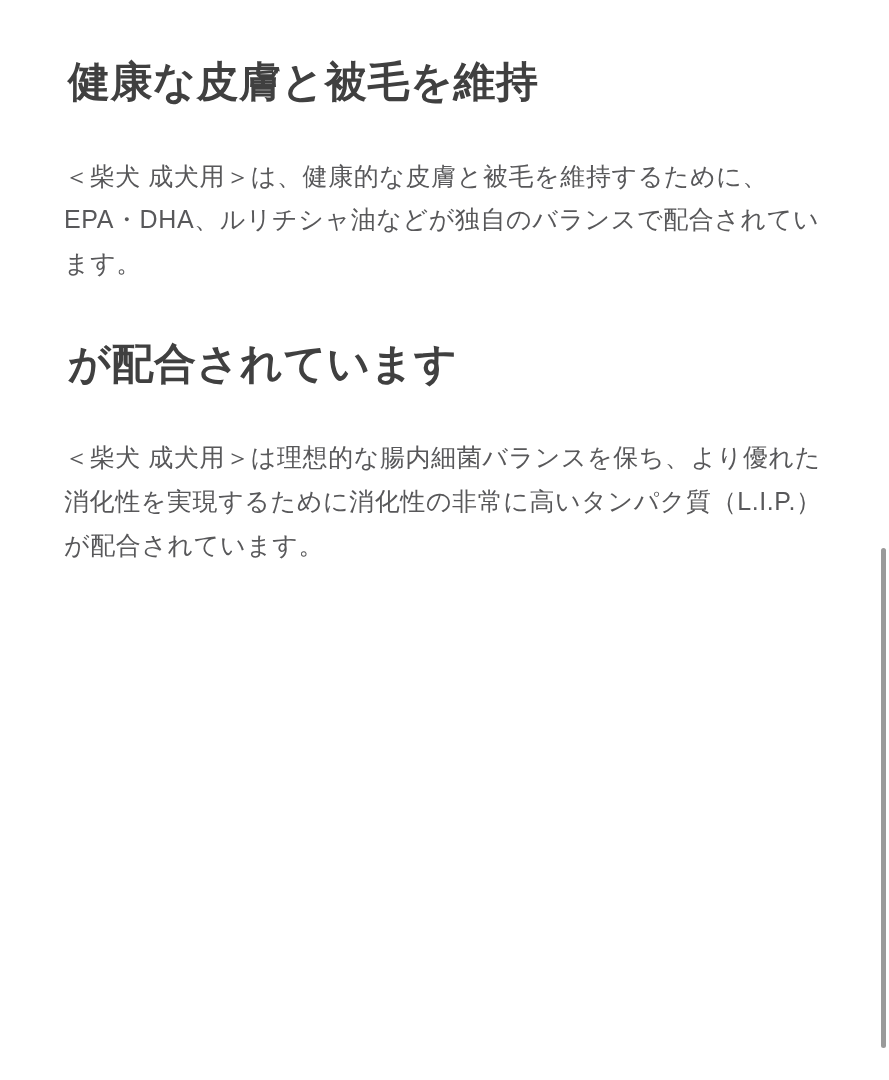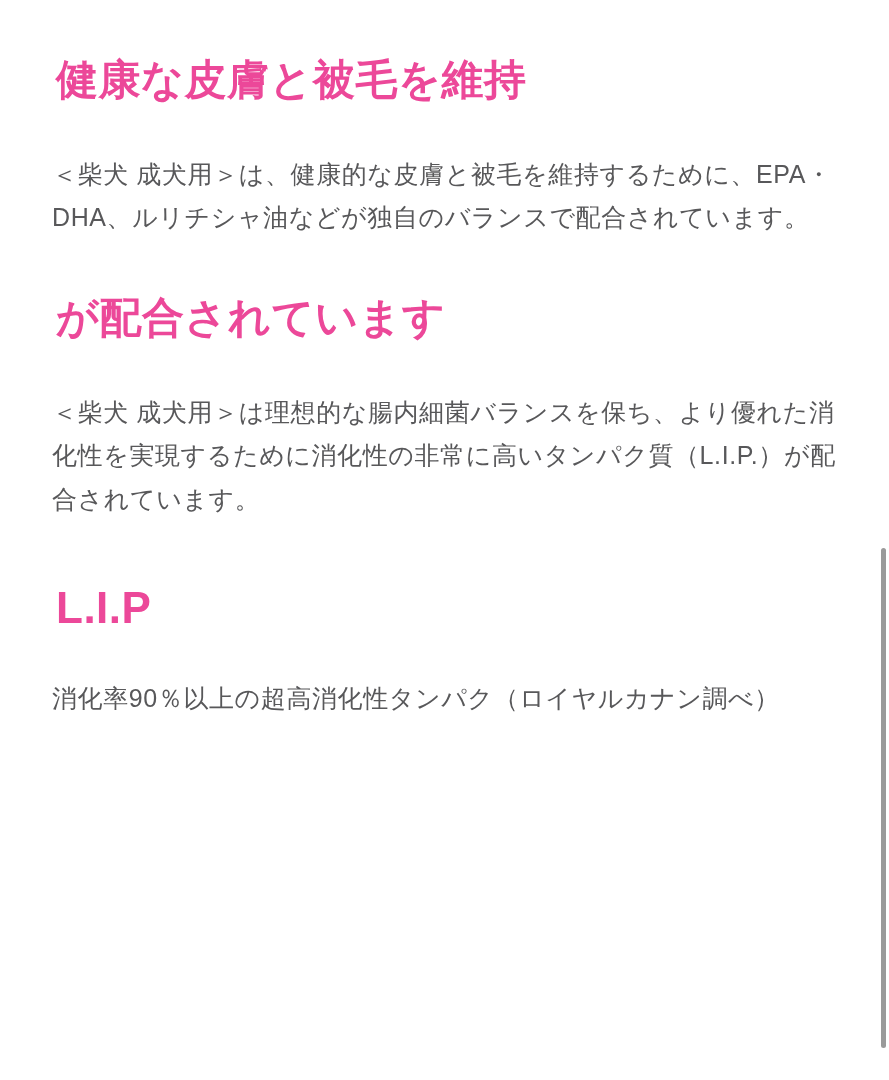--- a/index.html
+++ b/index.html
@@ -18,34 +18,34 @@
     box-sizing: border-box;
     width: 889px;
     height: 1080px;
     padding: 40px 52px 0 52px;
     position: relative;
   }
   .section {
     margin: 0;
   }
   .section-heading {
-    color: #ec4899;
+    color: #404040;
     font-weight: bold;
     font-size: 42px;
     line-height: 1.25;
     letter-spacing: 0.5px;
-    margin: 4px;
+    margin: 16px;
     padding: 0;
   }
   .section-body {
     color: #58585a;
     font-size: 25px;
     line-height: 1.75;
     letter-spacing: 0.6px;
-    margin: 0;
+    margin: 12px;
     padding: 0;
   }
   
   .sec-1 { margin-top: 14px; }
   .sec-1 .section-body { margin-top: 46px; }
   .sec-2 { margin-top: 52px; }
   .sec-2 .section-body { margin-top: 46px; }
   .sec-3 { margin-top: 52px; }
   .sec-3 .section-body { margin-top: 46px; }
   .sec-4 { margin-top: 58px; }
@@ -80,22 +80,18 @@
     <h2 class="section-heading">健康な皮膚と被毛を維持</h2>
     <p class="section-body">＜柴犬 成犬用＞は、健康的な皮膚と被毛を維持するために、EPA・DHA、ルリチシャ油などが独自のバランスで配合されています。</p>
   </section>
 
   <section class="section sec-2">
     <h2 class="section-heading">が配合されています</h2>
     <p class="section-body">＜柴犬 成犬用＞は理想的な腸内細菌バランスを保ち、より優れた消化性を実現するために消化性の非常に高いタンパク質（L.I.P.）が配合されています。</p>
   </section>
 
 
-  <section class="section sec-4">
-    <h2 class="section-heading">L.I.P</h2>
-    <p class="section-body">消化率90％以上の超高消化性タンパク（ロイヤルカナン調べ）</p>
-  </section>
 
 </div>
 
 <div class="scrollbar-track">
   <div class="scrollbar-thumb"></div>
 </div>
 
 </body></html>

